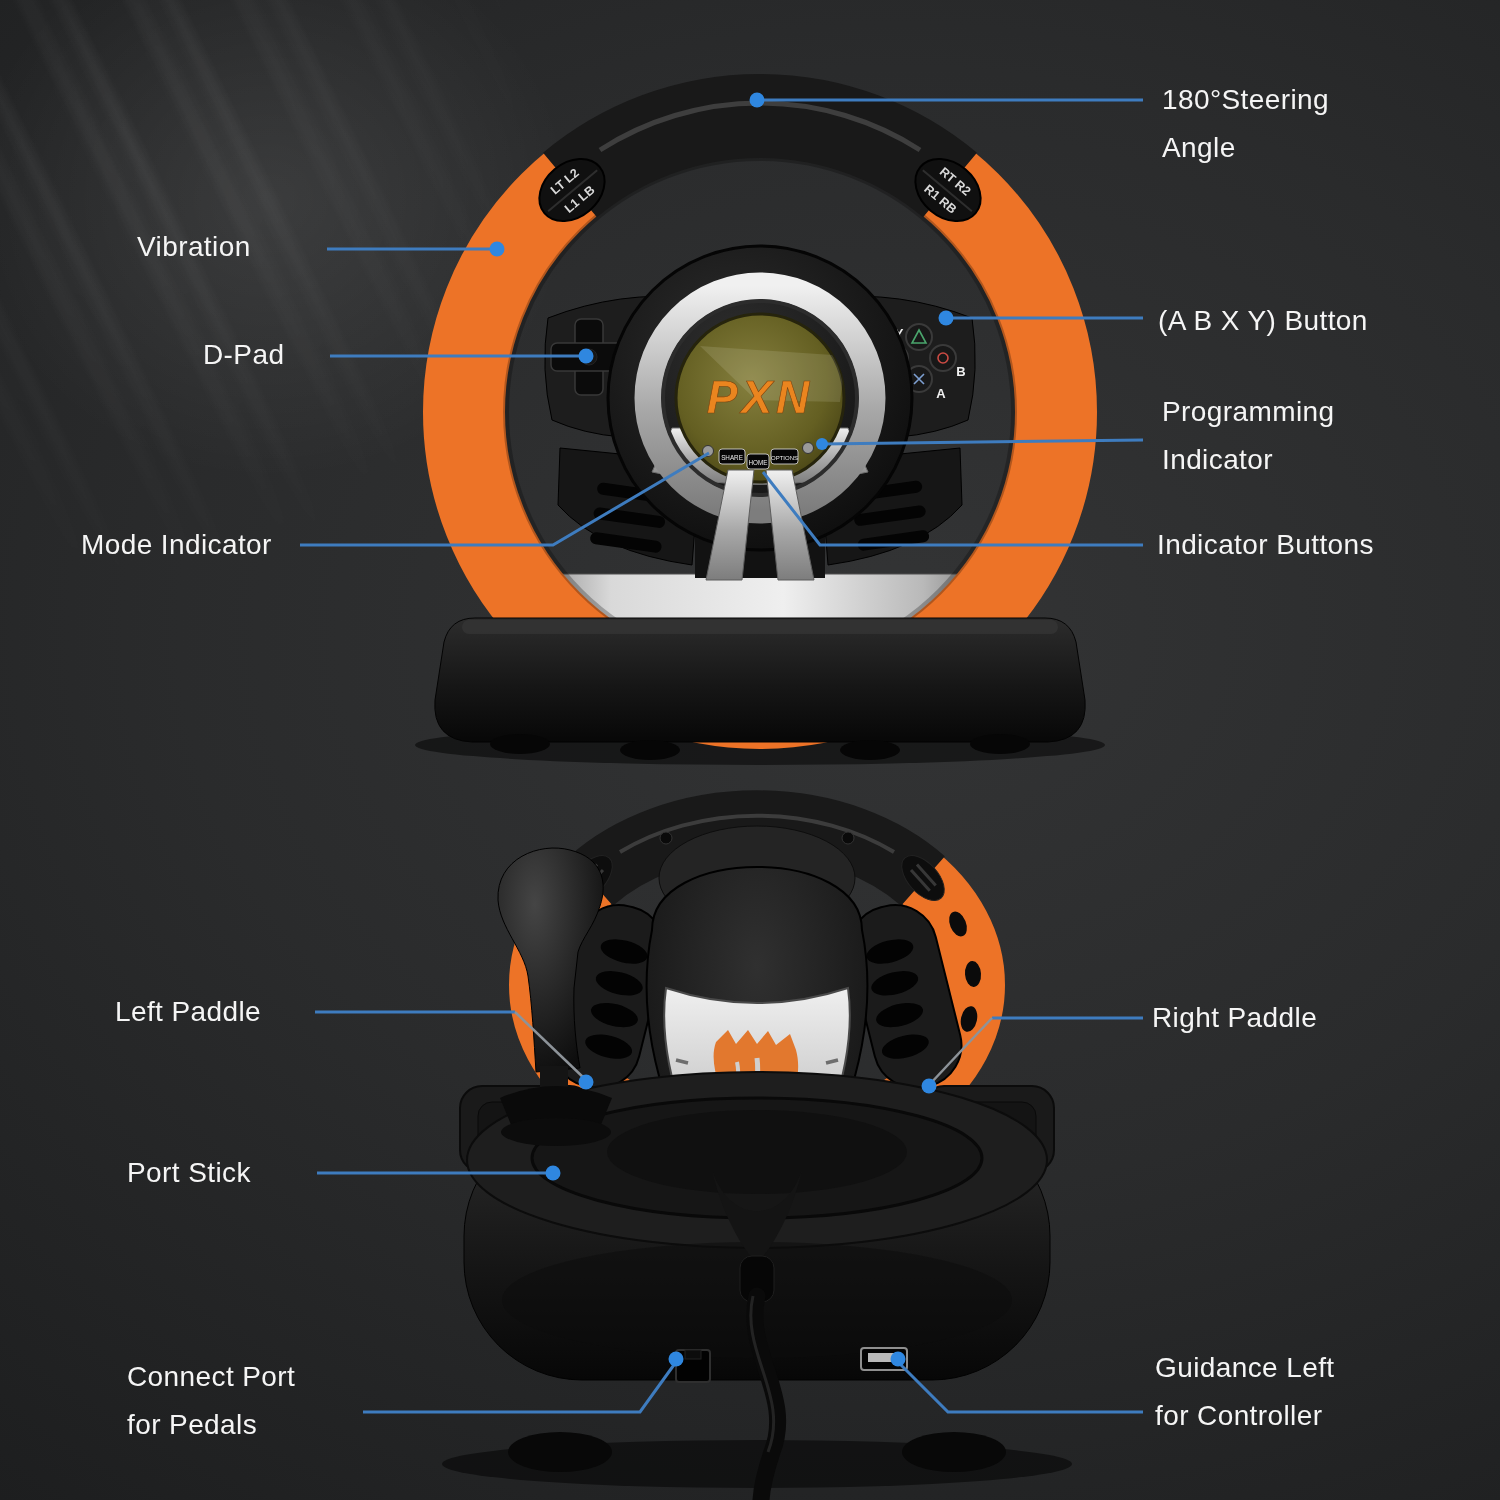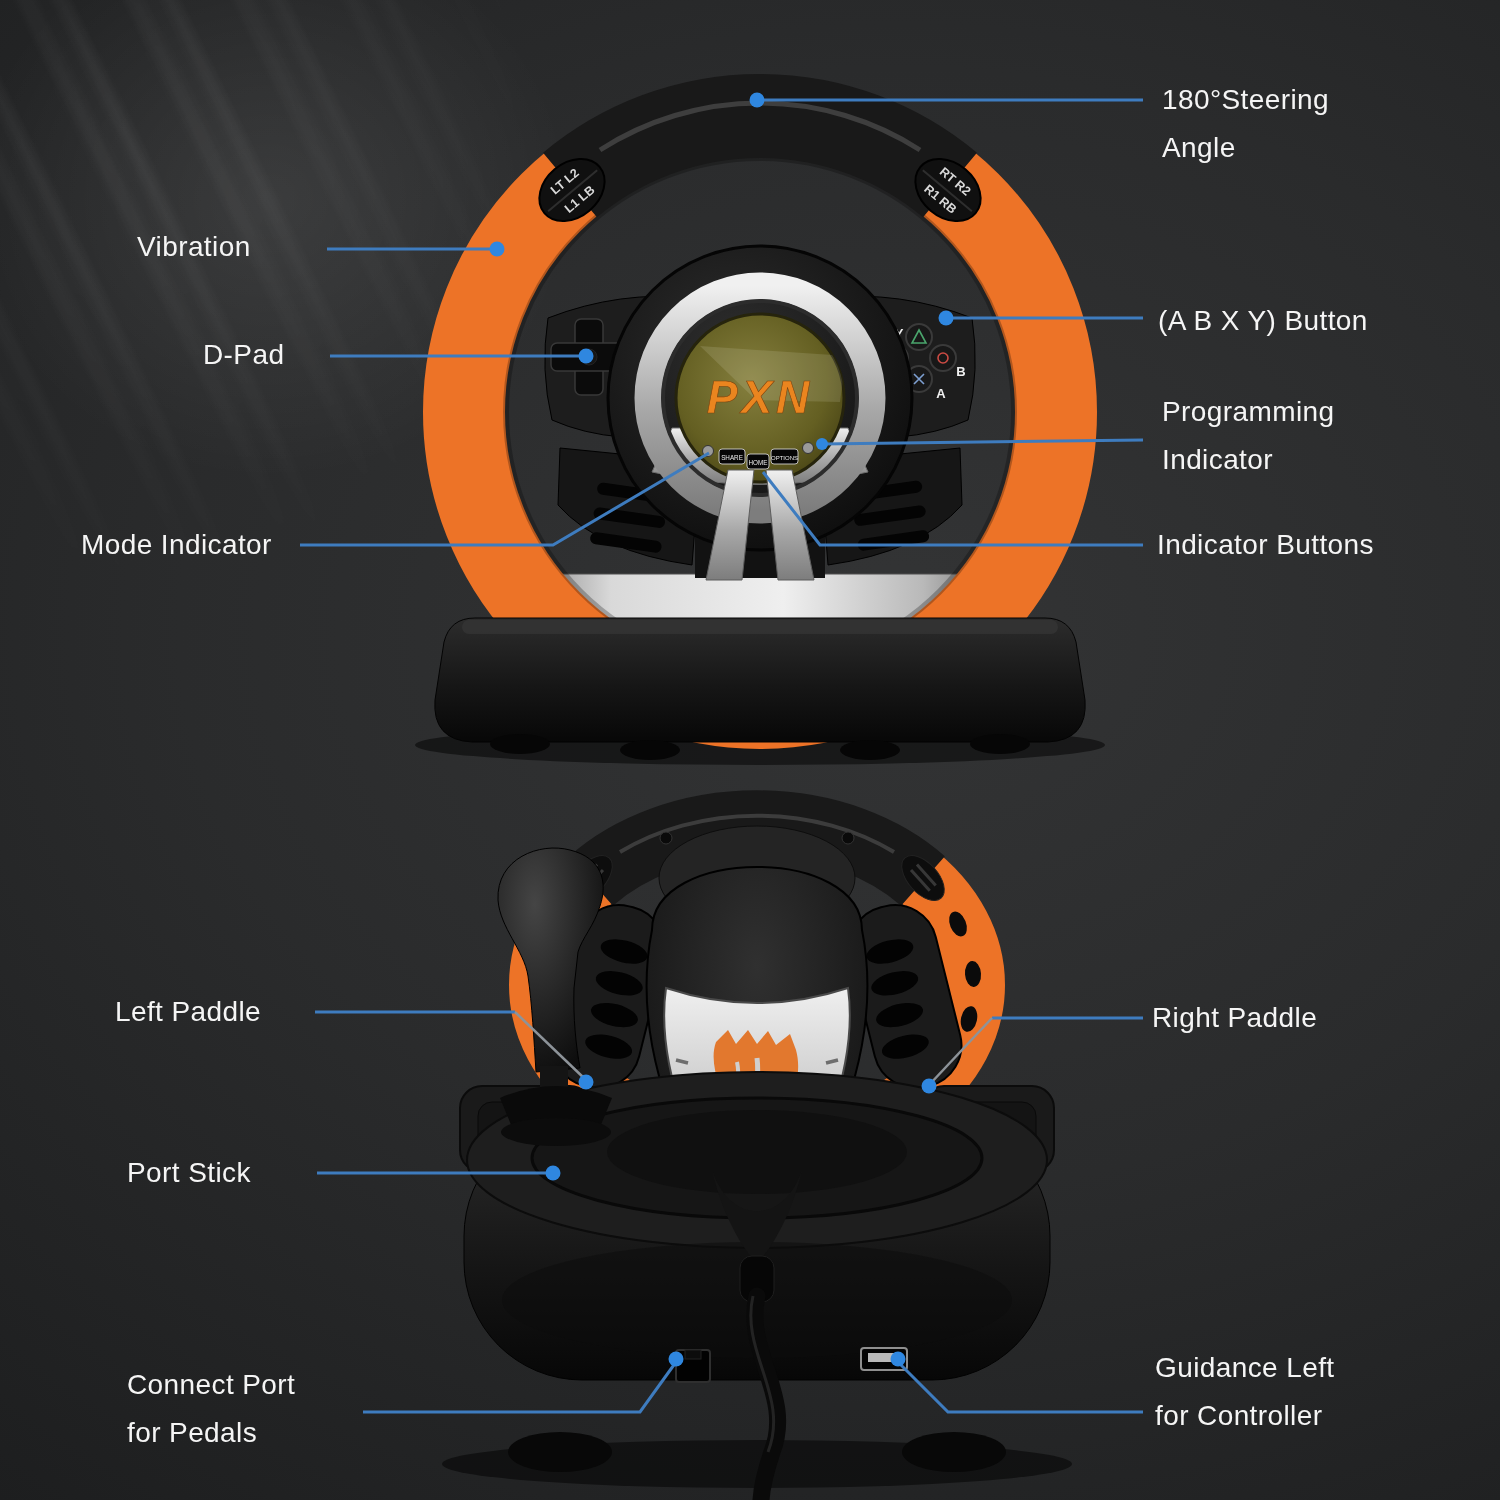--- a/index.html
+++ b/index.html
@@ -328,17 +328,17 @@
   <div class="callout-label" style="left:137px;  top:223px;">Vibration</div>
   <div class="callout-label" style="left:203px;  top:331px;">D-Pad</div>
   <div class="callout-label" style="left:1158px; top:297px;">(A B X Y) Button</div>
   <div class="callout-label" style="left:1162px; top:388px;">Programming
 Indicator</div>
   <div class="callout-label" style="left:52px;   top:521px;margin-left:29px;">Mode Indicator</div>
   <div class="callout-label" style="left:1157px; top:521px;">Indicator Buttons</div>
   <div class="callout-label" style="left:115px;  top:988px;">Left Paddle</div>
   <div class="callout-label" style="left:1152px; top:994px;">Right Paddle</div>
   <div class="callout-label" style="left:127px;  top:1149px;">Port Stick</div>
-  <div class="callout-label" style="left:127px;  top:1353px;margin-top:8px;">Connect Port
+  <div class="callout-label" style="left:127px;  top:1353px;">Connect Port
 for Pedals</div>
   <div class="callout-label" style="left:1155px; top:1344px;">Guidance Left
 for Controller</div>
 </div>
 
 </body></html>

